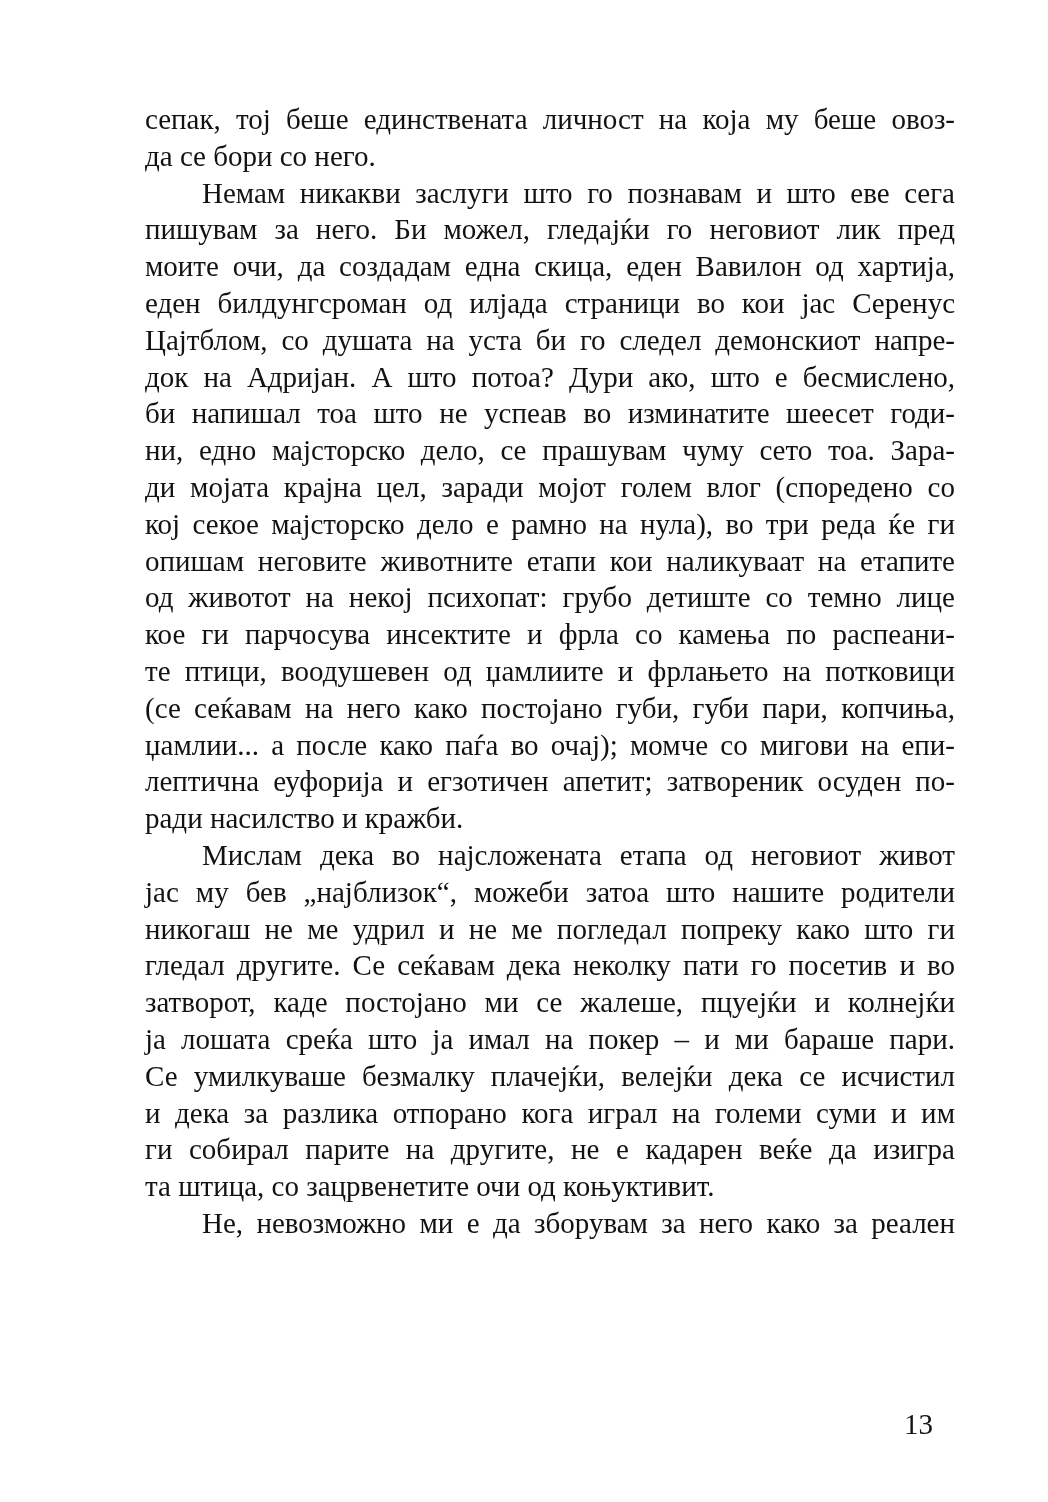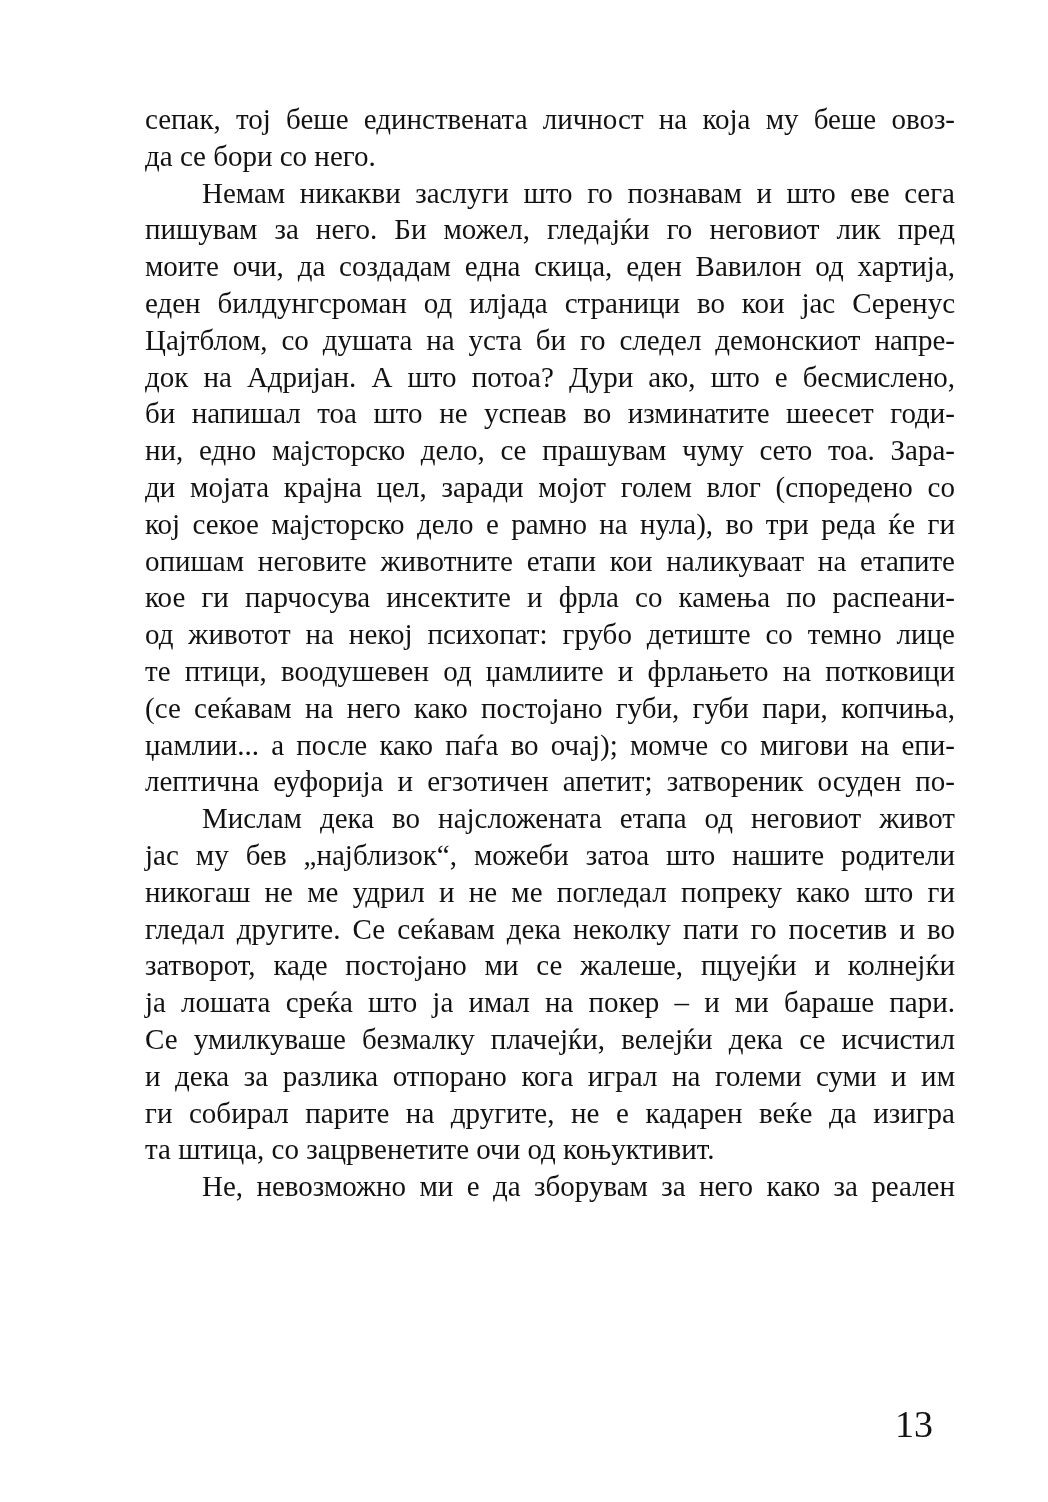--- a/index.html
+++ b/index.html
@@ -38,21 +38,21 @@
     text-indent: 57px;
   }
   .it {
   }
   .page-number {
     position: absolute;
     left: 127px;
     top: 1406px;
     width: 806px;
     text-align: right;
-    font-size: 38px;
+    font-size: 29px;
     line-height: 36.8px;
   }
 </style>
 </head>
 <body>
 
 <div class="book-page">
   <div class="page-text">
       <div class="line"><span>сепак, тој беше единствената личност на која му беше овоз-</span></div>
       <div class="line left"><span>да се бори со него.</span></div>
@@ -60,26 +60,27 @@
       <div class="line"><span>пишувам за него. Би можел, гледајќи го неговиот лик пред</span></div>
       <div class="line"><span>моите очи, да создадам една скица, еден Вавилон од хартија,</span></div>
       <div class="line"><span>еден </span><span class="it">билдунгсроман</span><span> од илјада страници во кои јас Серенус</span></div>
       <div class="line"><span>Цајтблом, со душата на уста би го следел демонскиот напре-</span></div>
       <div class="line"><span>док на Адријан. А што потоа? Дури ако, што е бесмислено,</span></div>
       <div class="line"><span>би напишал тоа што не успеав во изминатите шеесет годи-</span></div>
       <div class="line"><span>ни, едно мајсторско дело, се прашувам чуму сето тоа. Зара-</span></div>
       <div class="line"><span>ди мојата крајна цел, заради мојот голем влог (споредено со</span></div>
       <div class="line"><span>кој секое мајсторско дело е рамно на нула), во три реда ќе ги</span></div>
       <div class="line"><span>опишам неговите животните етапи кои наликуваат на етапите</span></div>
+      <div class="line"><span>од животот на некој психопат: грубо детиште со темно лице</span></div>
       <div class="line"><span>кое ги парчосува инсектите и фрла со камења по распеани-</span></div>
-      <div class="line"><span>од животот на некој психопат: грубо детиште со темно лице</span></div>
       <div class="line"><span>те птици, воодушевен од џамлиите и фрлањето на потковици</span></div>
       <div class="line"><span>(се сеќавам на него како постојано губи, губи пари, копчиња,</span></div>
       <div class="line"><span>џамлии... а после како паѓа во очај); момче со мигови на епи-</span></div>
       <div class="line"><span>лептична еуфорија и егзотичен апетит; затвореник осуден по-</span></div>
+      <div class="line left"><span>ради насилство и кражби.</span></div>
       <div class="line indent"><span>Мислам дека во најсложената етапа од неговиот живот</span></div>
       <div class="line"><span>јас му бев „најблизок“, можеби затоа што нашите родители</span></div>
       <div class="line"><span>никогаш не ме удрил и не ме погледал попреку како што ги</span></div>
       <div class="line"><span>гледал другите. Се сеќавам дека неколку пати го посетив и во</span></div>
       <div class="line"><span>затворот, каде постојано ми се жалеше, пцуејќи и колнејќи</span></div>
       <div class="line"><span>ја лошата среќа што ја имал на покер – и ми бараше пари.</span></div>
       <div class="line"><span>Се умилкуваше безмалку плачејќи, велејќи дека се исчистил</span></div>
       <div class="line"><span>и дека за разлика отпорано кога играл на големи суми и им</span></div>
       <div class="line"><span>ги собирал парите на другите, не е кадарен веќе да изигра</span></div>
       <div class="line left"><span>та штица, со зацрвенетите очи од коњуктивит.</span></div>

